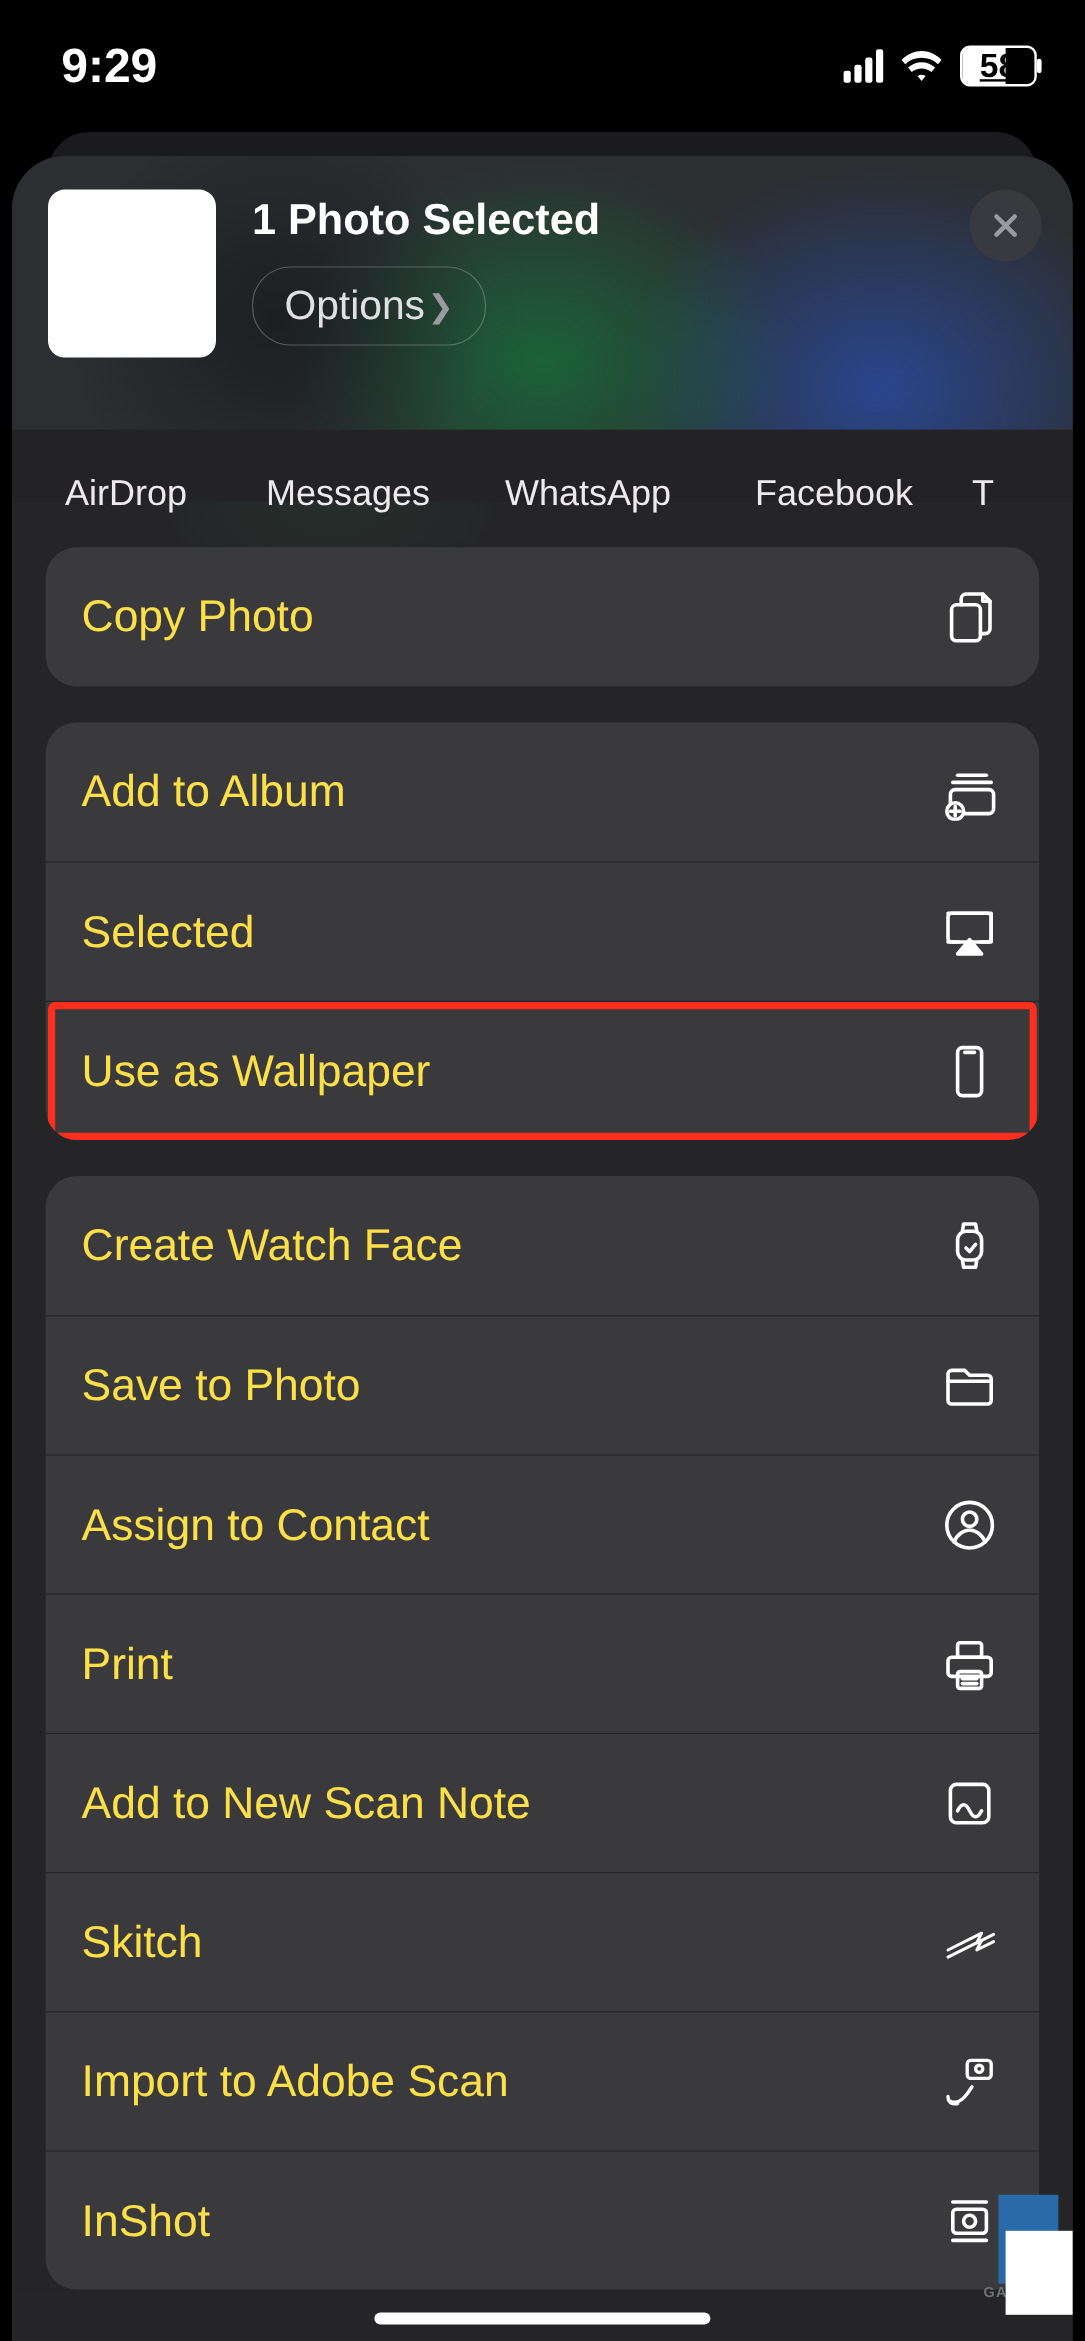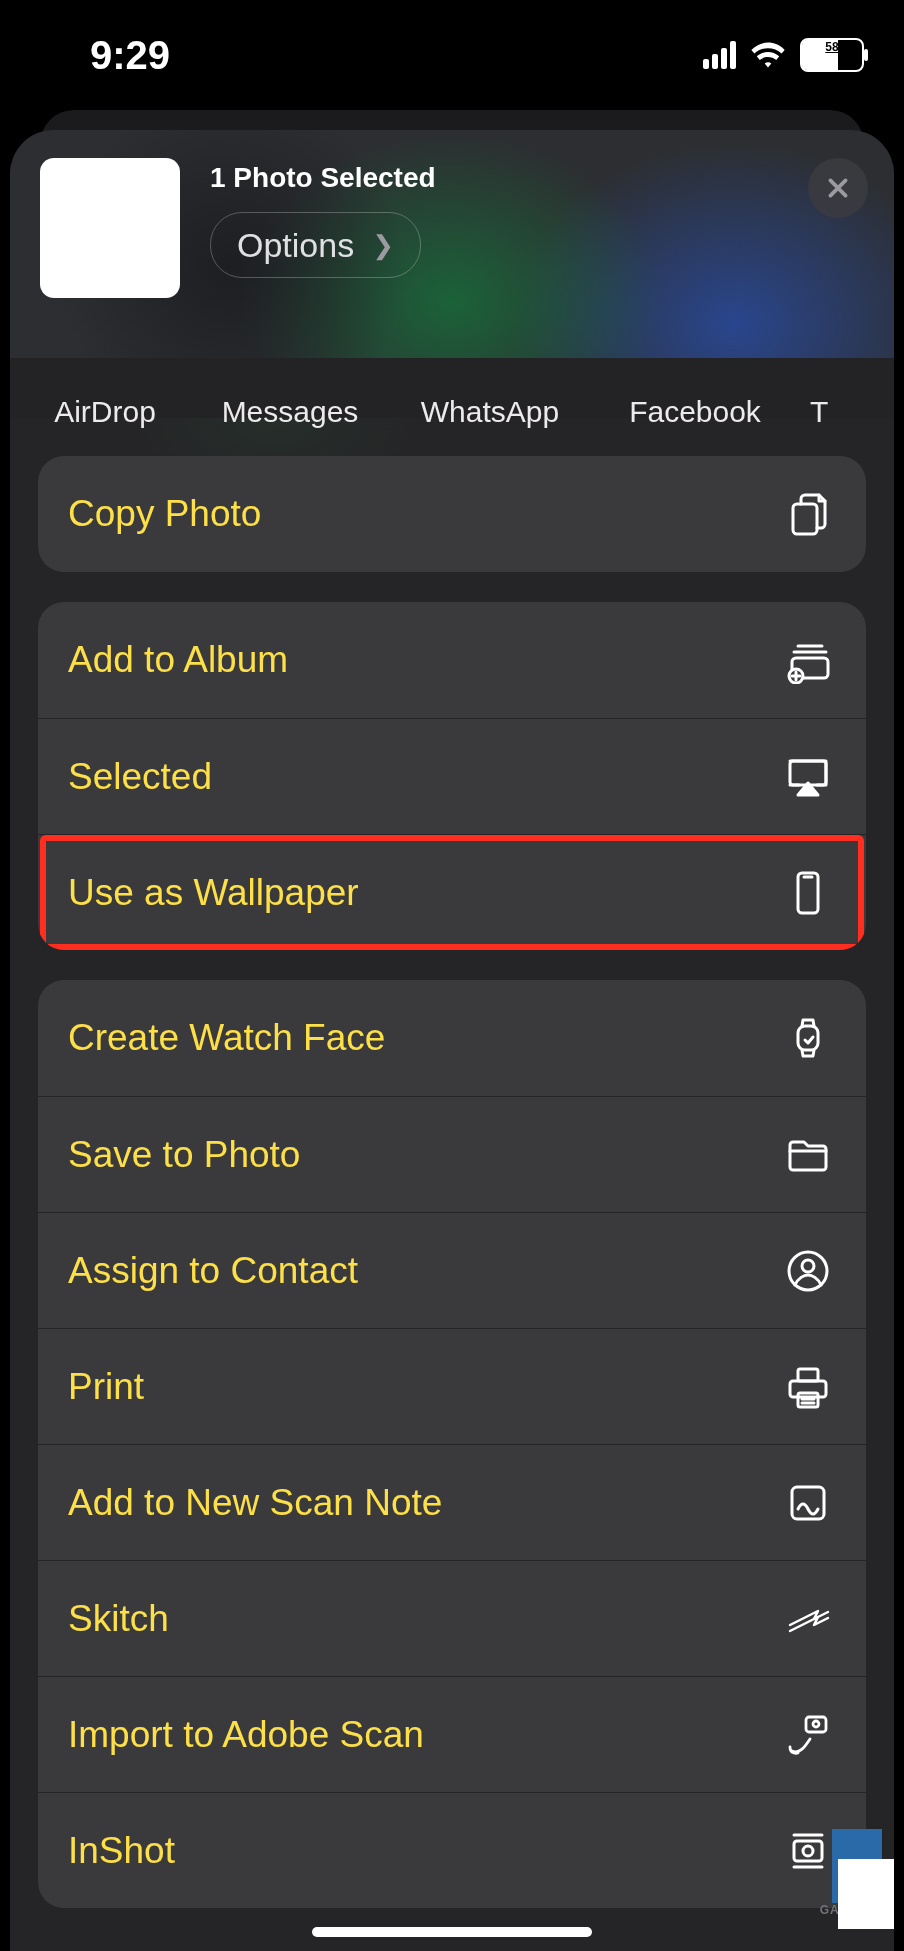--- a/index.html
+++ b/index.html
@@ -15,21 +15,21 @@
   }
 
   
   .status-bar {
     position: absolute;
     top: 0; left: 0; right: 0;
     height: 110px;
     display: flex;
     align-items: center;
     justify-content: space-between;
-    padding: 0 40px 0 90px;
+    padding: 0 40px 0 51px;
     box-sizing: border-box;
     font-weight: 600;
     font-size: 40px;
     color: #fff;
   }
   .status-right {
     display: flex;
     align-items: center;
     gap: 14px;
   }
@@ -49,23 +49,23 @@
   .cell-bars span:nth-child(3){height:21px;}
   .cell-bars span:nth-child(4){height:28px;}
 
   .battery {
     position: relative;
     width: 60px;
     height: 30px;
     border: 2.5px solid #fff;
     border-radius: 8px;
     display:flex;
-    align-items:flex-start;
+    align-items:center;
     justify-content:center;
-    font-size:12px;
+    font-size:28px;
     font-weight:700;
     color:#000;
     text-decoration:underline;
   }
   .battery::after{
     content:"";
     position:absolute;
     right:-6px;
     top:9px;
     width:4px;
@@ -120,28 +120,28 @@
     background:#fff;
     border-radius:14px;
     flex-shrink:0;
   }
   .header-text{
     margin-left:30px;
     padding-top:4px;
     flex:1;
   }
   .header-title{
-    font-size:28px;
+    font-size:36px;
     font-weight:600;
     margin-bottom:18px;
   }
   .options-pill{
     display:inline-flex;
     align-items:center;
-    gap:18px;
+    gap:2px;
     height:64px;
     padding:0 26px;
     border:1.5px solid rgba(255,255,255,.25);
     border-radius:32px;
     font-size:34px;
     font-weight:400;
     color:#e0e0e3;
   }
   .chev-right{
     font-size:26px;

